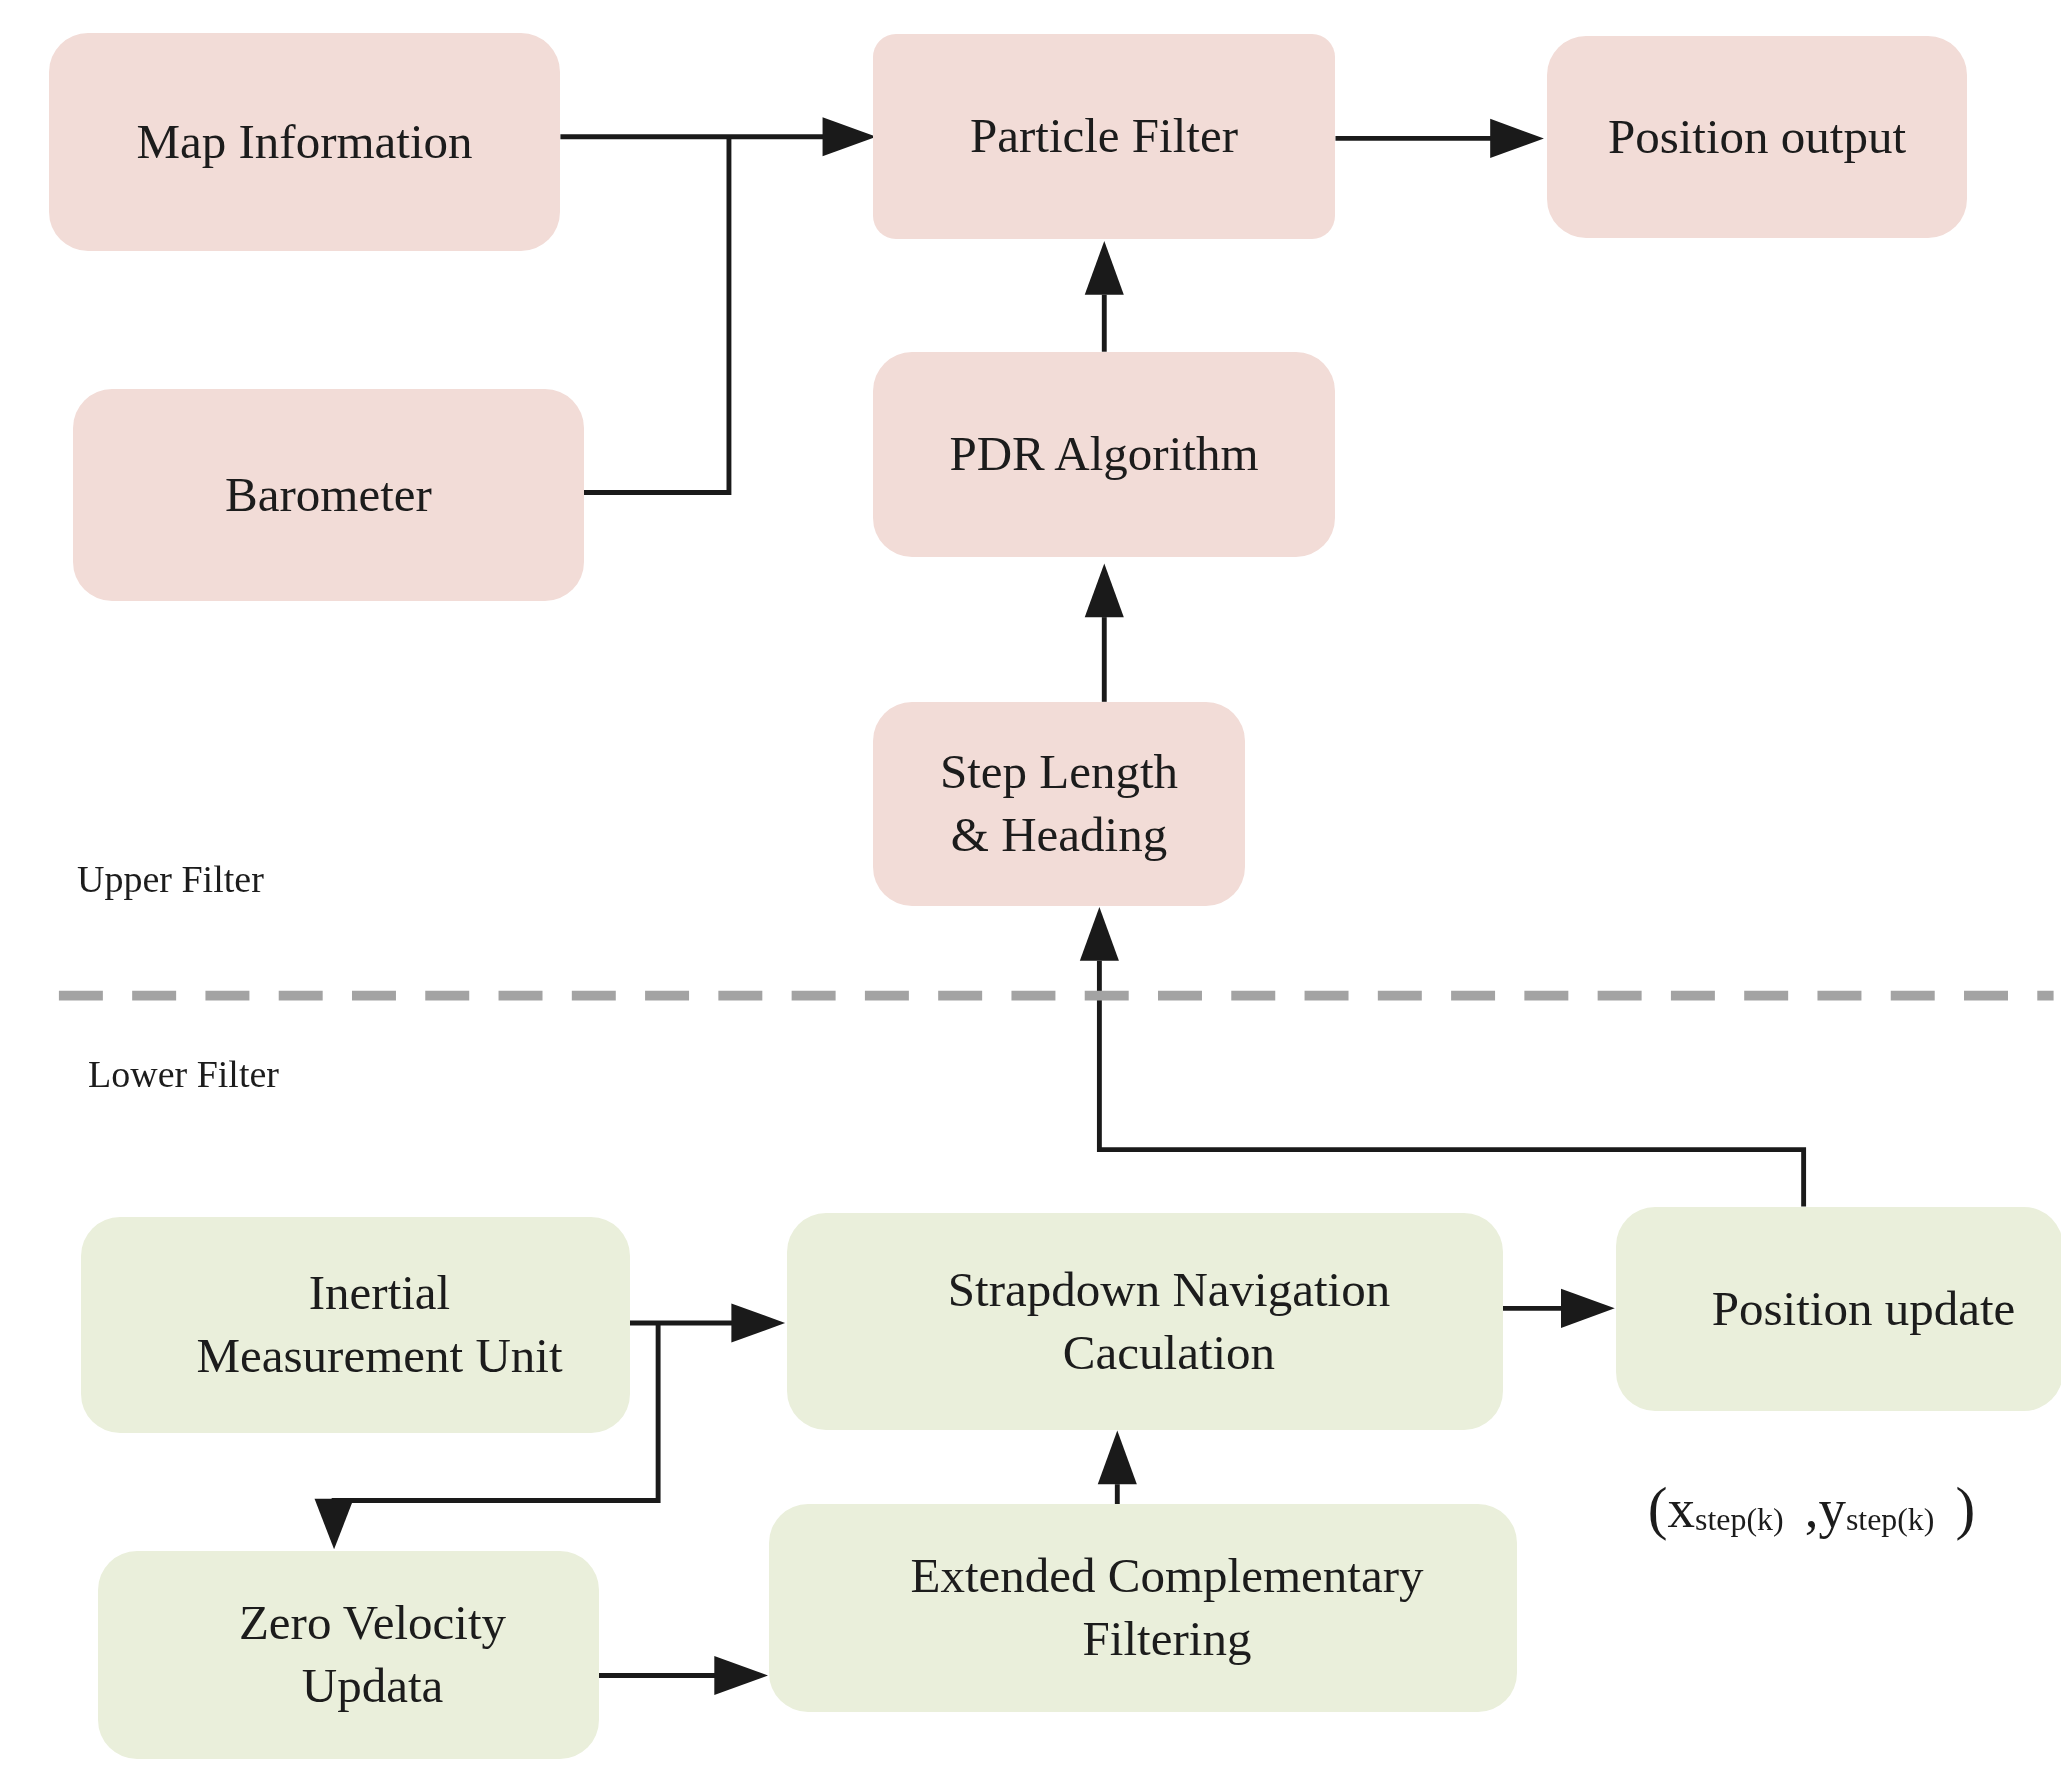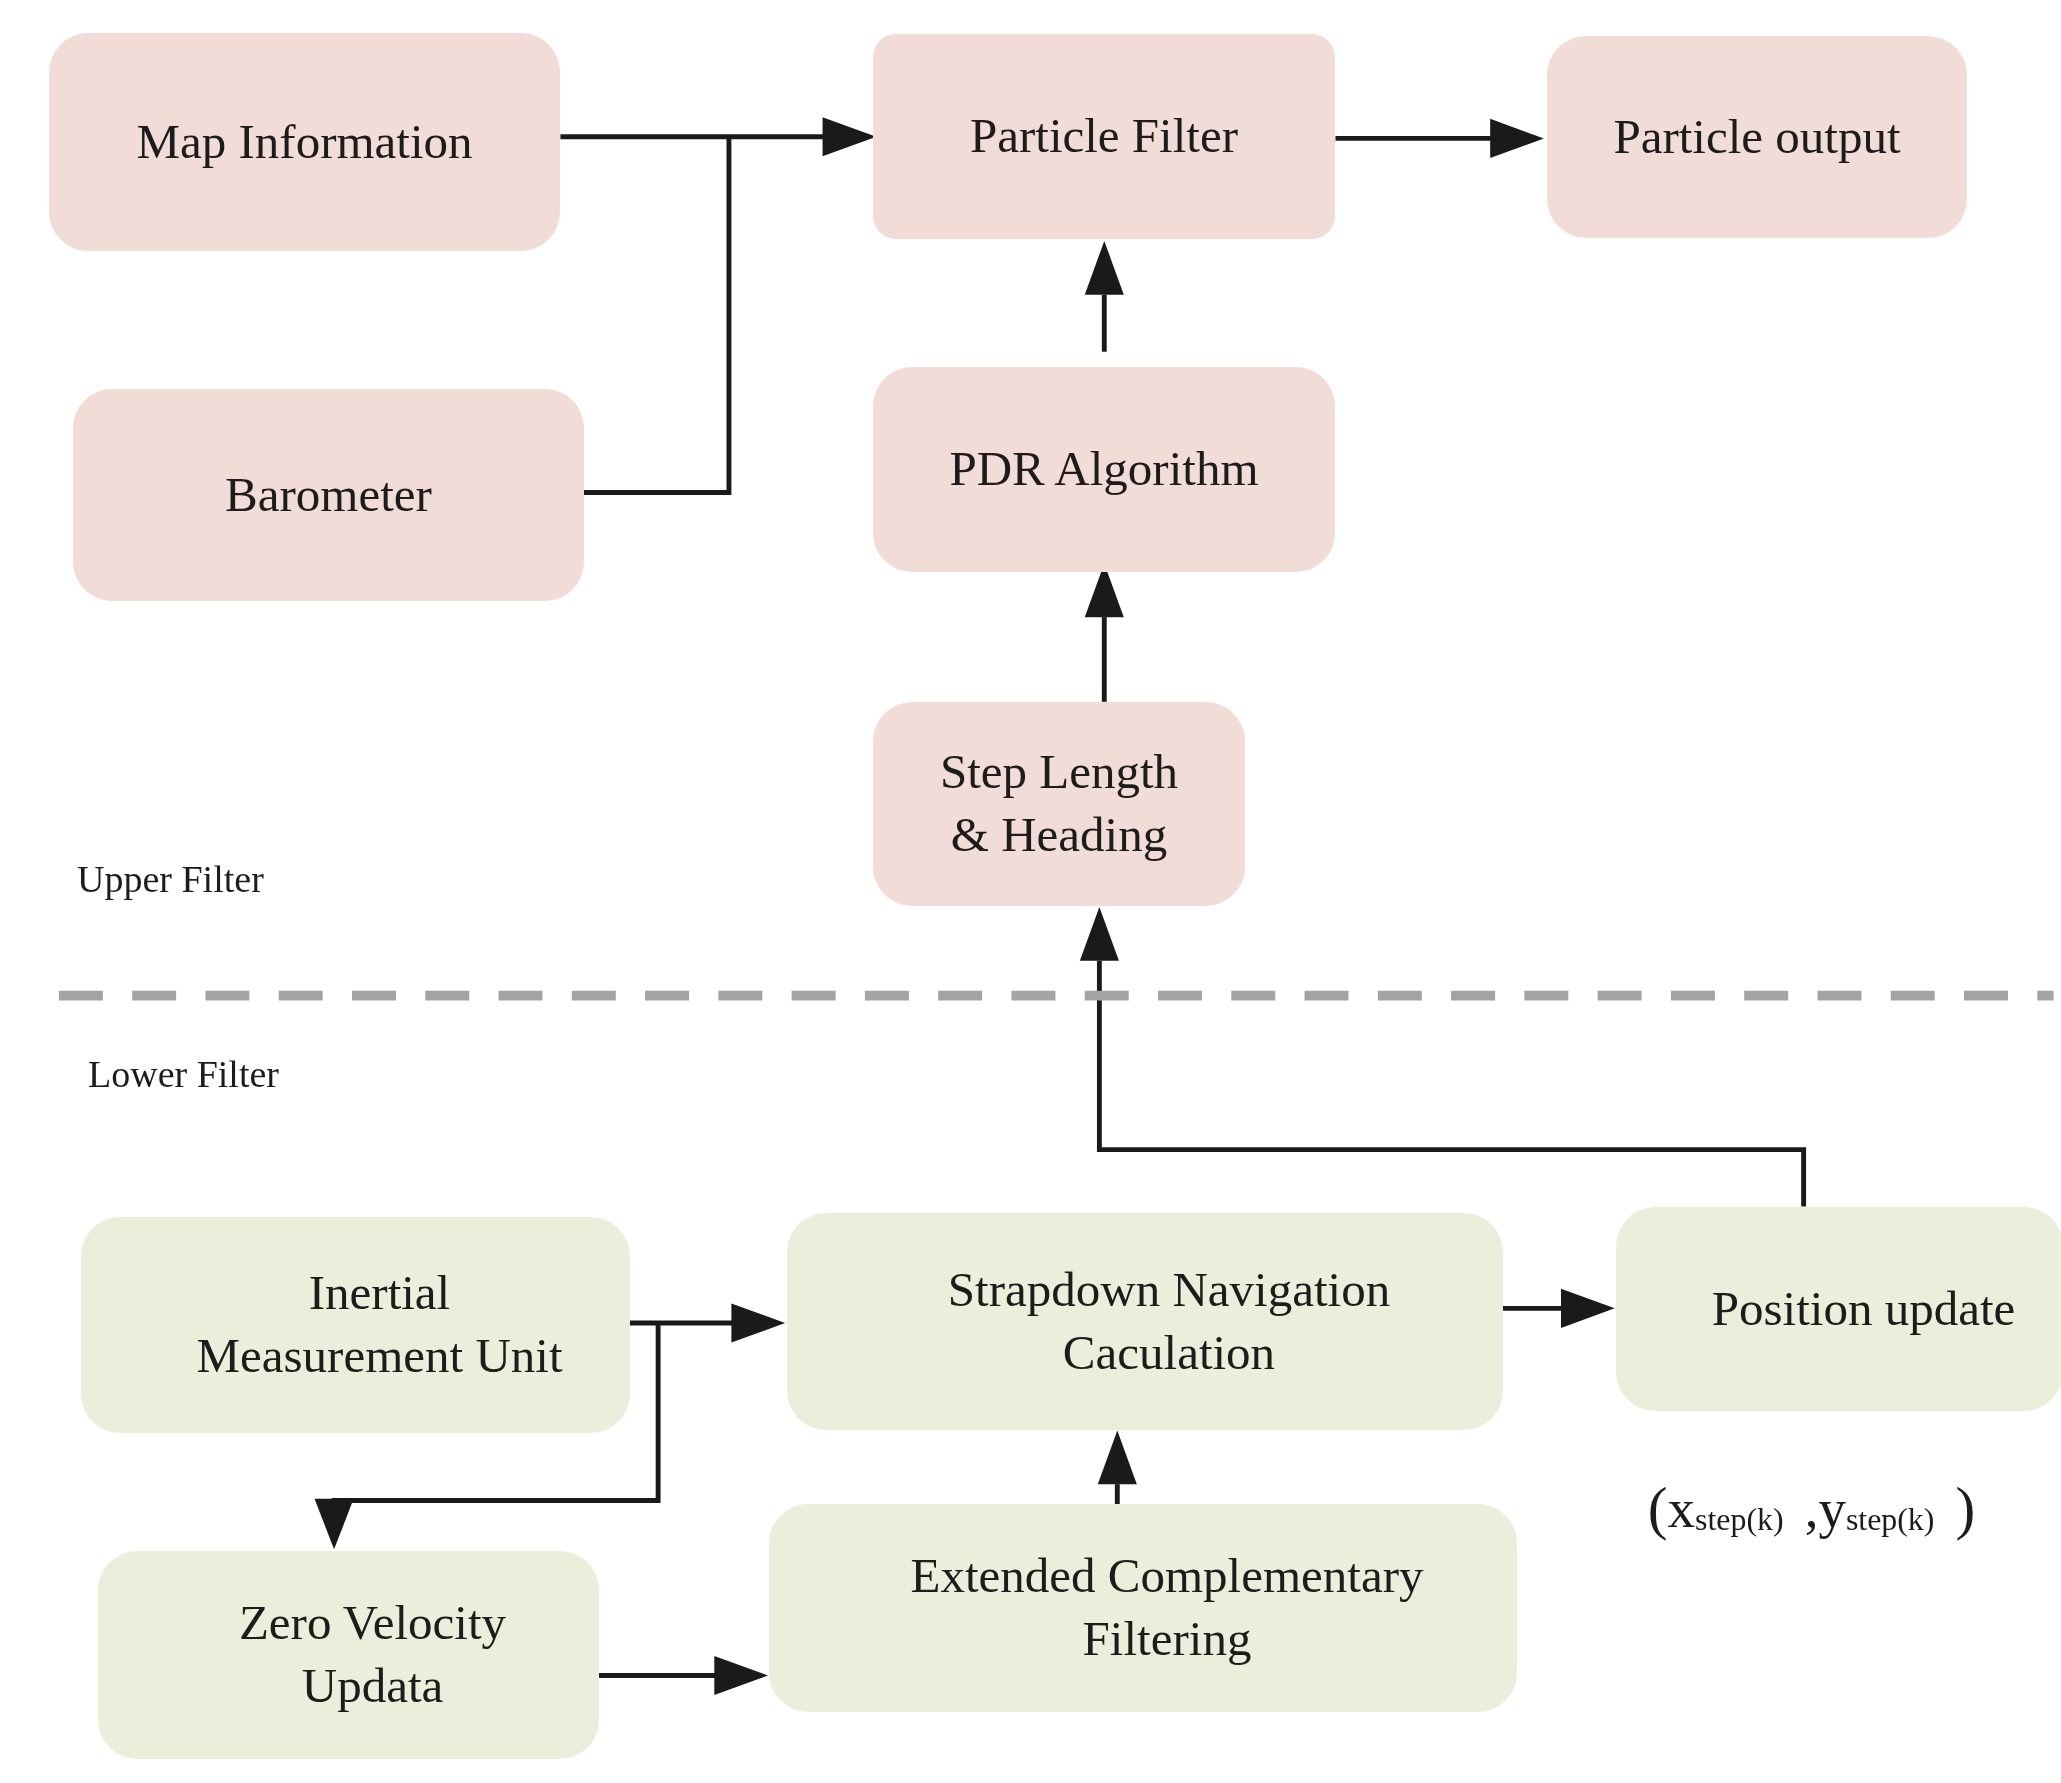--- a/index.html
+++ b/index.html
@@ -100,24 +100,24 @@
 
   <div class="node pink" style="left:49px; top:389px; width:511px; height:212px;margin-left:24px;">
     <span>Barometer</span>
   </div>
 
   <div class="node pink" style="left:873px; top:34px; width:462px; height:205px;border-radius:23px;">
     <span>Particle Filter</span>
   </div>
 
   <div class="node pink" style="left:1547px; top:36px; width:420px; height:202px;">
-    <span>Particle output</span>
+    <span>Position output</span>
   </div>
 
-  <div class="node pink" style="left:873px; top:352px; width:462px; height:205px;margin-top:15px;">
+  <div class="node pink" style="left:873px; top:352px; width:462px; height:205px;">
     <span>PDR Algorithm</span>
   </div>
 
   <div class="node pink" style="left:873px; top:702px; width:372px; height:204px;">
     <span>Step Length
 &amp; Heading</span>
   </div>
 
   <div class="section-label" style="left:77px; top:857px;">Upper Filter</div>
   <div class="section-label" style="left:88px; top:1052px;">Lower Filter</div>

